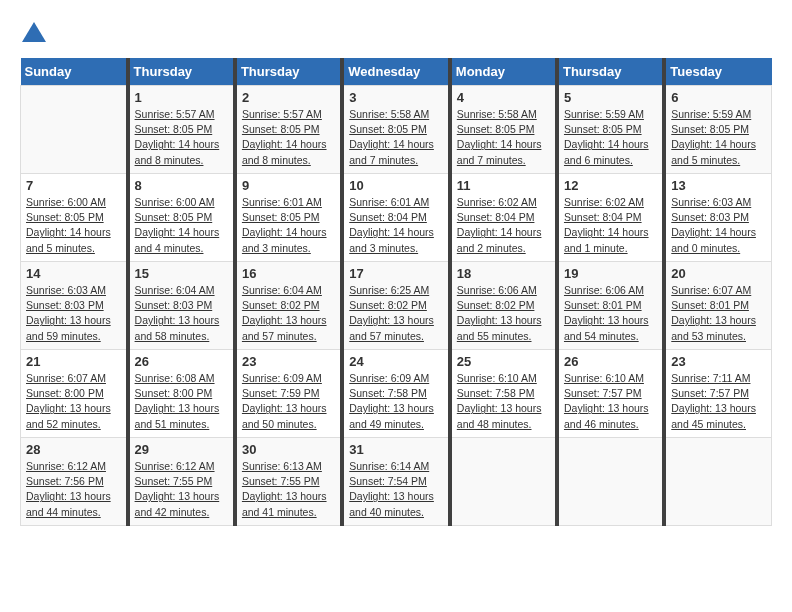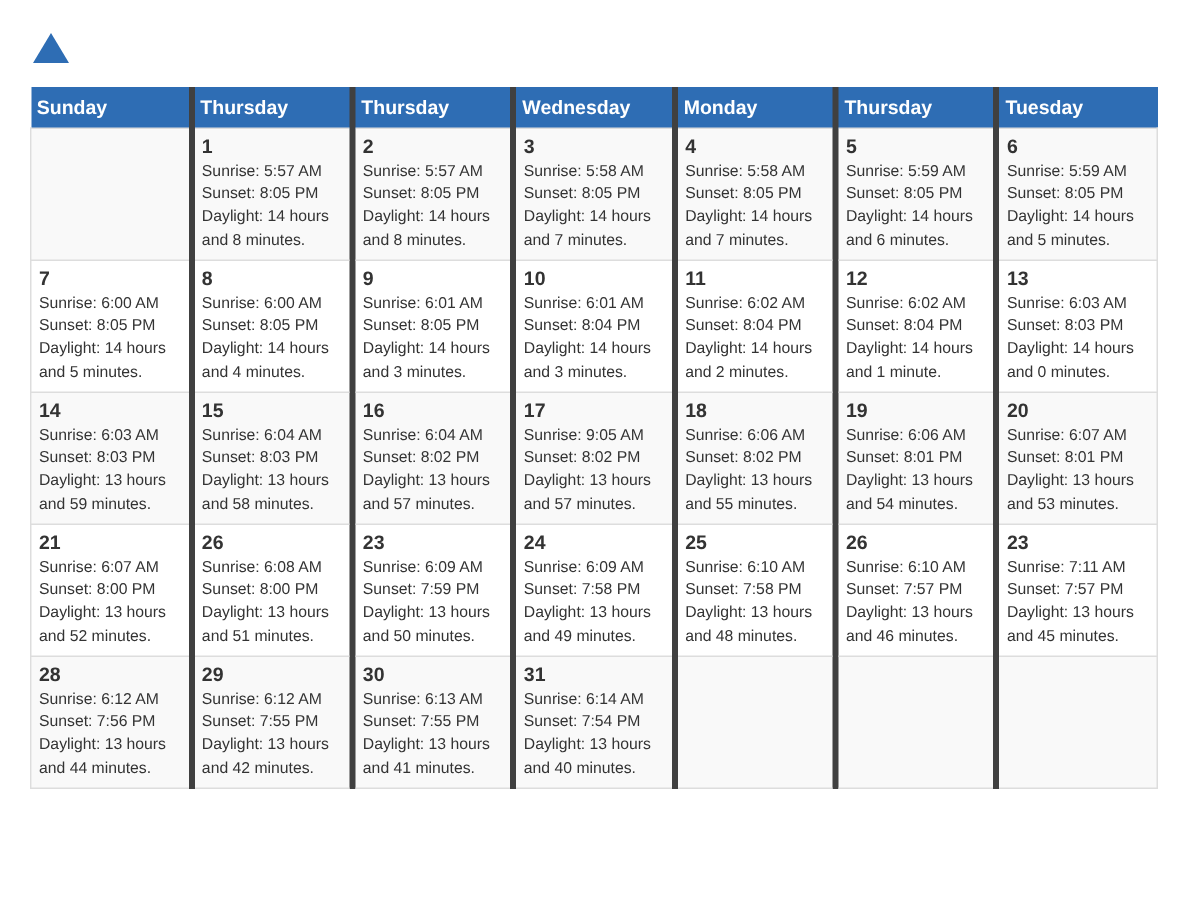--- a/index.html
+++ b/index.html
@@ -78,20 +78,21 @@
       font-weight: bold;
       font-size: 13px;
       color: #333;
       display: block;
       margin-bottom: 2px;
     }
     .day-info {
       font-size: 10.5px;
       color: #333;
       line-height: 1.45;
+      text-decoration: underline;
     }
     .empty { background: #fff; }
     tr:nth-child(odd) td { background: #f9f9f9; }
     tr:nth-child(even) td { background: #fff; }
     th:not(:last-child), td:not(:last-child) {
       border-right: 4px solid #404040;
     }
   </style>
 </head>
 <body>
@@ -238,21 +239,21 @@
         </td>
         <td>
           <span class="day-num">16</span>
           <div class="day-info" style="white-space: pre-line;">Sunrise: 6:04 AM
 Sunset: 8:02 PM
 Daylight: 13 hours
 and 57 minutes.</div>
         </td>
         <td>
           <span class="day-num">17</span>
-          <div class="day-info" style="white-space: pre-line;">Sunrise: 9:05 AM
+          <div class="day-info" style="white-space: pre-line;">Sunrise: 6:25 AM
 Sunset: 8:02 PM
 Daylight: 13 hours
 and 57 minutes.</div>
         </td>
         <td>
           <span class="day-num">18</span>
           <div class="day-info" style="white-space: pre-line;">Sunrise: 6:06 AM
 Sunset: 8:02 PM
 Daylight: 13 hours
 and 55 minutes.</div>

